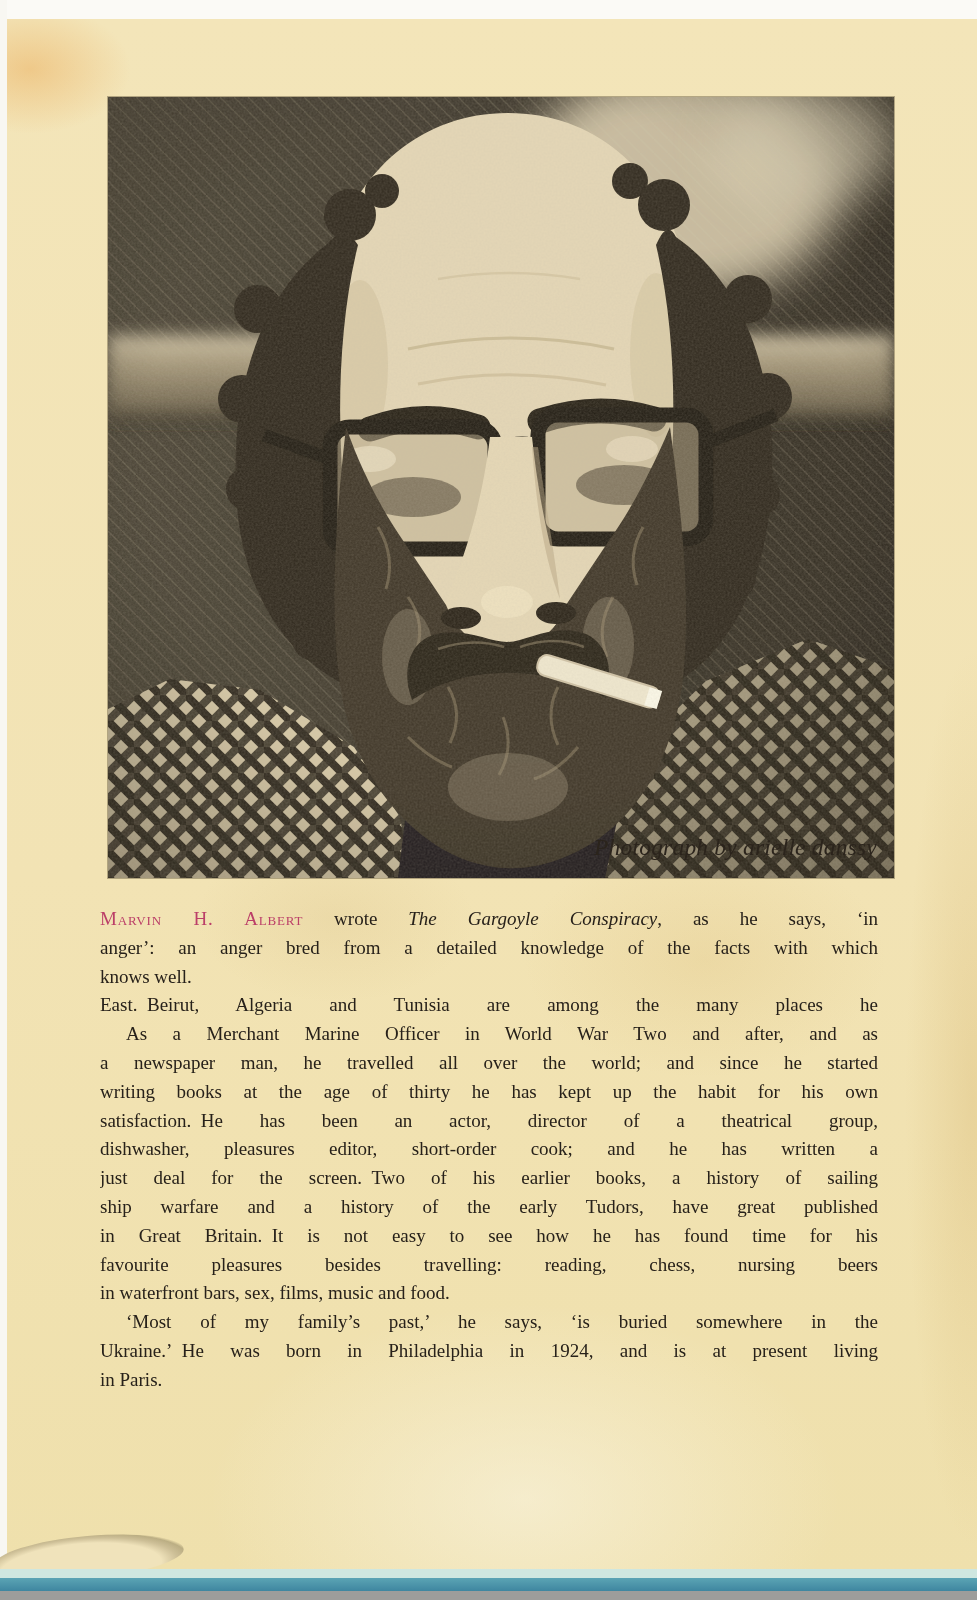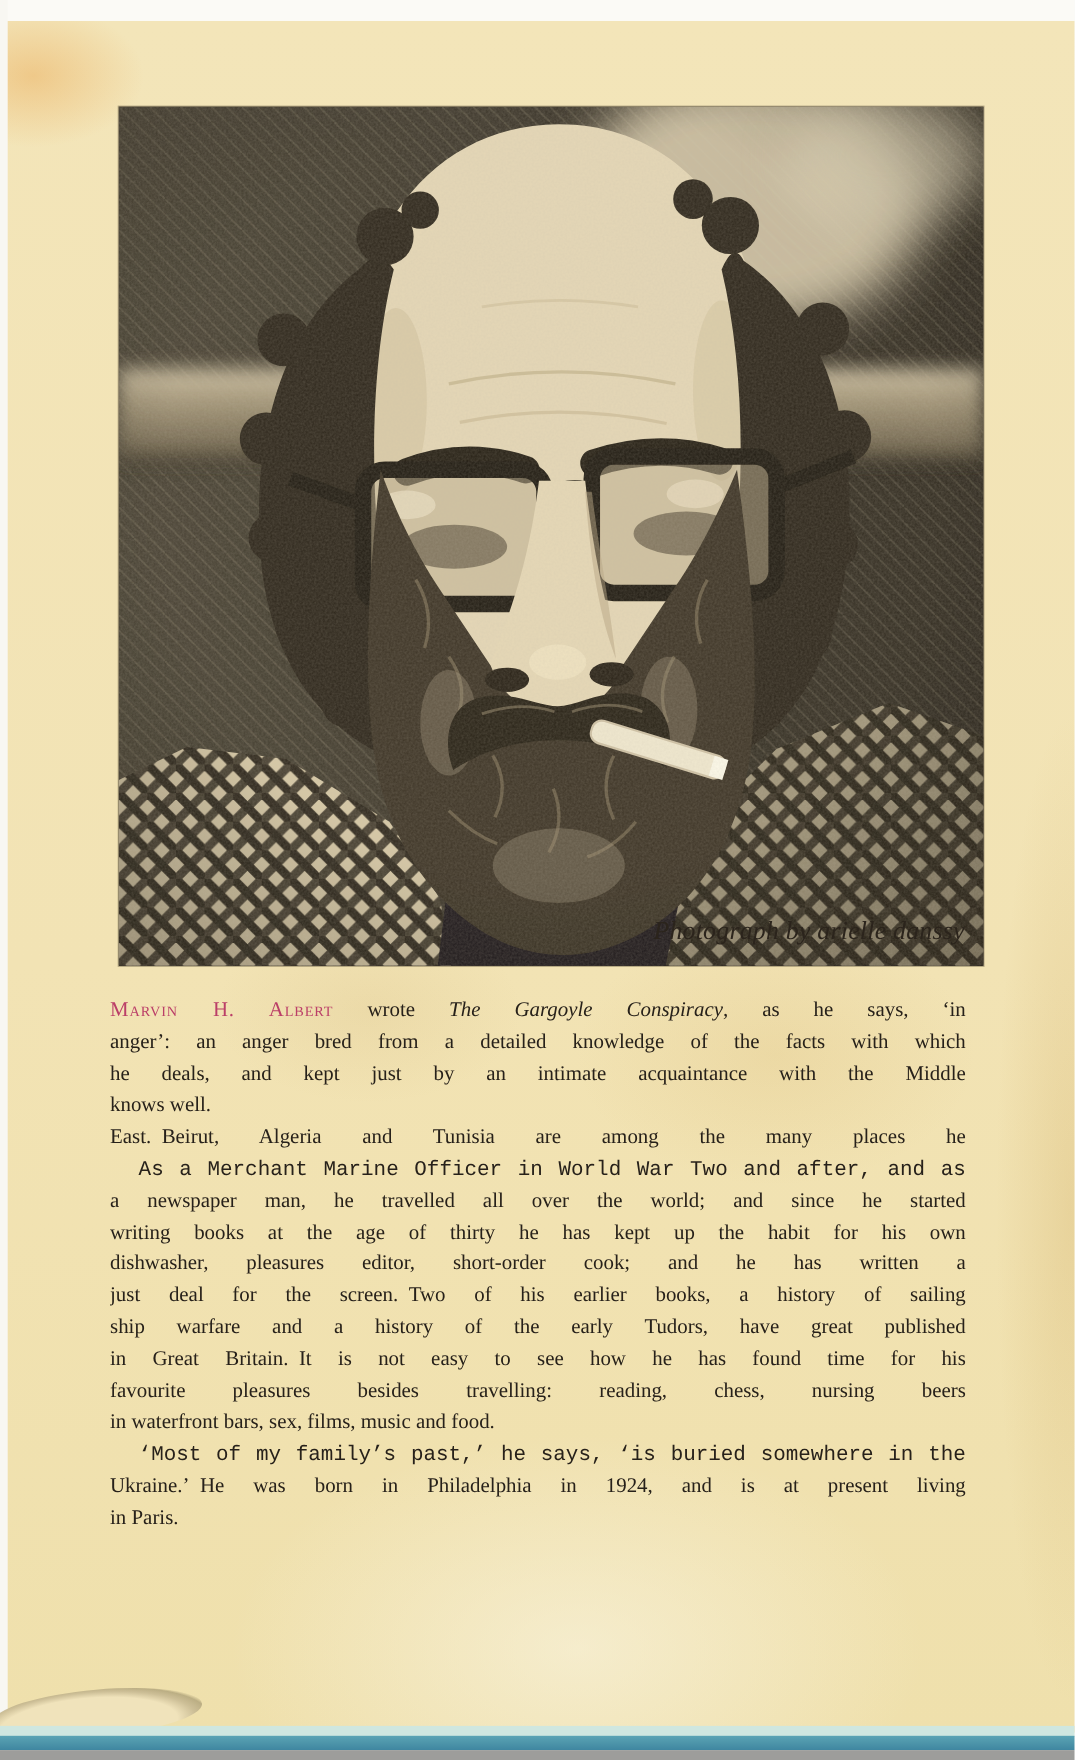--- a/index.html
+++ b/index.html
@@ -38,21 +38,21 @@
 
   
   .caption{position:absolute;left:400px;top:834px;width:477px;height:32px;
            font-style:italic;font-size:23.5px;color:#2b241c;text-align:right;letter-spacing:.2px;}
 
   
   .body-text{position:absolute;left:100px;top:908px;width:778px;color:#27211a;
              font-size:19px;}
   .line{height:28.8px;overflow:hidden;text-align:justify;text-align-last:left;white-space:pre-wrap;}
   .line.just{text-align-last:justify;}
-  .para.indent .line:first-child{text-indent:26px;font-family:Liberation Mono, monospace;}
+  .para.indent .line:first-child{text-indent:26px;}
   .name{color:#bb3f68;font-variant:small-caps;letter-spacing:.8px;}
   .italic{font-style:italic;}
 </style>
 </head>
 <body>
 
 <div class="stage">
   <div class="page"></div>
   <div class="scan-top"></div>
   <div class="scan-left"></div>
@@ -208,28 +208,28 @@
       <rect width="786" height="781" filter="url(#grain)"></rect>
     </svg>
   </div>
 
   <div class="caption">Photograph by arielle danssy</div>
 
   <div class="body-text">
       <div class="para">
         <div class="line just"><span class="name">Marvin H. Albert</span><span> wrote </span><span class="italic">The Gargoyle Conspiracy</span><span>, as he says, ‘in</span></div>
         <div class="line just">anger’: an anger bred from a detailed knowledge of the facts with which</div>
-        <div class="line just">he deals, and kept just by an intimate acquaintance with the Middle</div>
         <div class="line">knows well.</div>
         <div class="line just">East. Beirut, Algeria and Tunisia are among the many places he</div>
       </div>
       <div class="para indent">
         <div class="line just">As a Merchant Marine Officer in World War Two and after, and as</div>
         <div class="line just">a newspaper man, he travelled all over the world; and since he started</div>
         <div class="line just">writing books at the age of thirty he has kept up the habit for his own</div>
+        <div class="line just">satisfaction. He has been an actor, director of a theatrical group,</div>
         <div class="line just">dishwasher, pleasures editor, short-order cook; and he has written a</div>
         <div class="line just">just deal for the screen. Two of his earlier books, a history of sailing</div>
         <div class="line just">ship warfare and a history of the early Tudors, have great published</div>
         <div class="line just">in Great Britain. It is not easy to see how he has found time for his</div>
         <div class="line just">favourite pleasures besides travelling: reading, chess, nursing beers</div>
         <div class="line">in waterfront bars, sex, films, music and food.</div>
       </div>
       <div class="para indent">
         <div class="line just">‘Most of my family’s past,’ he says, ‘is buried somewhere in the</div>
         <div class="line just">Ukraine.’ He was born in Philadelphia in 1924, and is at present living</div>

